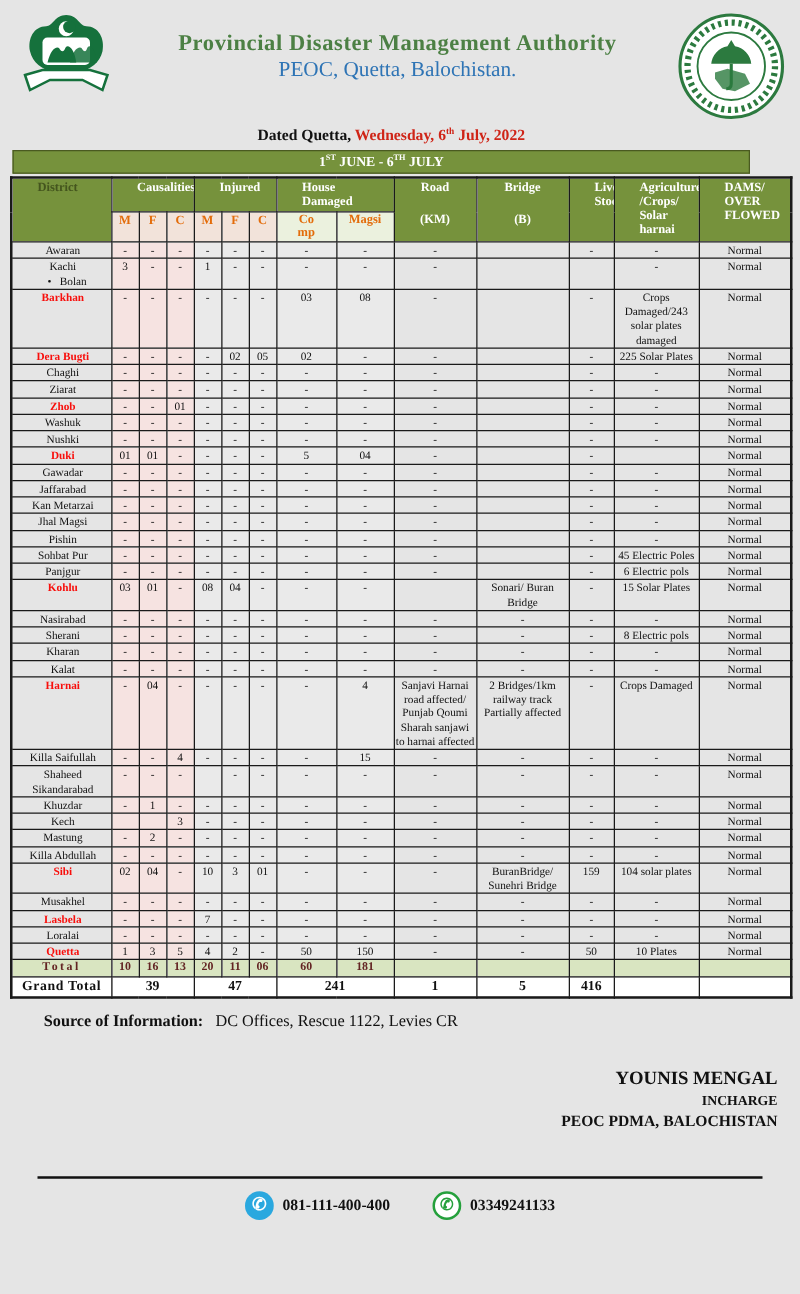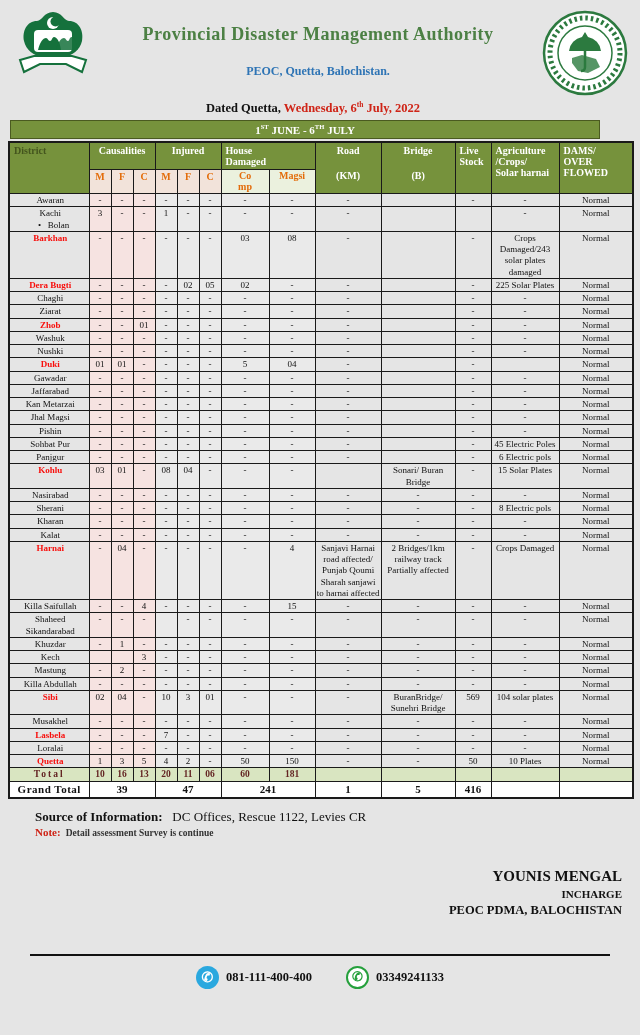--- a/index.html
+++ b/index.html
@@ -2,37 +2,37 @@
 <html><head>
 <meta charset="utf-8">
 <style>
   html,body{margin:0;padding:0;background:#fff;}
   .page{position:relative;width:640px;height:1035px;background:#e5e5e5;overflow:hidden;
         font-family:"Liberation Serif","DejaVu Serif",serif;color:#111;}
   
   .hdr{display:flex;align-items:flex-start;padding:10px 12px 0 12px;}
   .hdr-center{flex:1;text-align:center;padding-top:14px;}
   .org-title{font-size:18px;font-weight:bold;color:#4c8044;letter-spacing:.5px;}
-  .org-sub{font-size:12px;font-weight:bold;color:#2e74b5;margin-top:19px;}
+  .org-sub{font-size:17px;font-weight:normal;color:#2e74b5;margin-top:1px;}
   .dateline{text-align:center;padding-right:14px;font-size:12.5px;font-weight:bold;margin-top:4px;}
   .dateline .red{color:#cf2417;}
   sup{font-size:.6em;}
   
   .banner{margin:6px 46px 0 10px;height:30px;border:2px solid #5f7a26;border-radius:9px;
           background:linear-gradient(#b9d184,#93b24a);display:flex;align-items:center;justify-content:center;
           box-shadow:inset 0 2px 2px rgba(255,255,255,.5);}
   .banner span{color:#fff;font-weight:bold;font-size:14.5px;text-shadow:0 1px 1px #5f7a26;}
   .period{margin:4px 40px 0 10px;height:17px;background:#76923c;border:1px solid #4a5a20;
           display:flex;align-items:center;justify-content:center;color:#fff;font-weight:bold;font-size:11px;}
   
   table.dmg{border-collapse:collapse;table-layout:fixed;margin:2px 8px 0 8px;width:624px;
             border:2px solid #1a1a1a;}
   .dmg td,.dmg th{border:1px solid #1a1a1a;padding:0 1px;vertical-align:top;overflow:hidden;}
   .dmg th{background:#76923c;color:#fff;font-size:10px;line-height:1.1;font-weight:bold;
-          white-space:pre-line;text-align:left;padding:2px 4px;}
+          white-space:pre-line;text-align:left;padding:2px 20px;}
   .dmg th.ctr{text-align:center;}
   th.district-h{color:#44551e;}
   .sub td{font-weight:bold;color:#e36c0a;text-align:center;font-size:10px;padding:1px 0;}
   .sub .mfc{background:#f2e3da;}
   .sub .grn{background:#ebf1de;white-space:pre-line;line-height:1.05;}
   .dmg tbody td{font-size:9px;line-height:1.25;text-align:center;vertical-align:top;padding-top:1px;}
   td.district{text-align:left;padding-left:3px;font-size:9.5px;white-space:pre-line;}
   td.district.red{color:#f80f0c;font-weight:bold;}
   td.pink{background:#f6e3e1;}
   td.gray{background:#eaeaea;}
@@ -616,21 +616,21 @@
           <td class="pink">02</td>
           <td class="pink">04</td>
           <td class="pink">-</td>
           <td class="gray">10</td>
           <td class="gray">3</td>
           <td class="gray">01</td>
           <td class="gray">-</td>
           <td class="gray">-</td>
           <td class="road">-</td>
           <td class="bridge small">BuranBridge/ Sunehri Bridge</td>
-          <td class="live">569</td>
+          <td class="live">159</td>
           <td class="agri small">104 solar plates</td>
           <td class="dams">Normal</td>
         </tr>
         <tr>
           <td class="district">Musakhel</td>
           <td class="pink">-</td>
           <td class="pink">-</td>
           <td class="pink">-</td>
           <td class="gray">-</td>
           <td class="gray">-</td>
@@ -718,24 +718,20 @@
           <td></td>
           <td></td>
         </tr>
       </tbody>
   </table>
 
   <div class="source">
     <b>Source of Information:</b>&nbsp;&nbsp;
     <span>DC Offices, Rescue 1122, Levies CR</span>
   </div>
-  <div class="note">
-    <span class="nlabel">Note:</span>&nbsp;
-    <span class="nval">Detail assessment Survey is continue</span>
-  </div>
 
   <div class="sig">
     <div class="nm">YOUNIS MENGAL</div>
     <div class="tt">INCHARGE</div>
     <div class="og">PEOC PDMA, BALOCHISTAN</div>
   </div>
 
   <hr class="rule">
 
   <div class="contacts">

